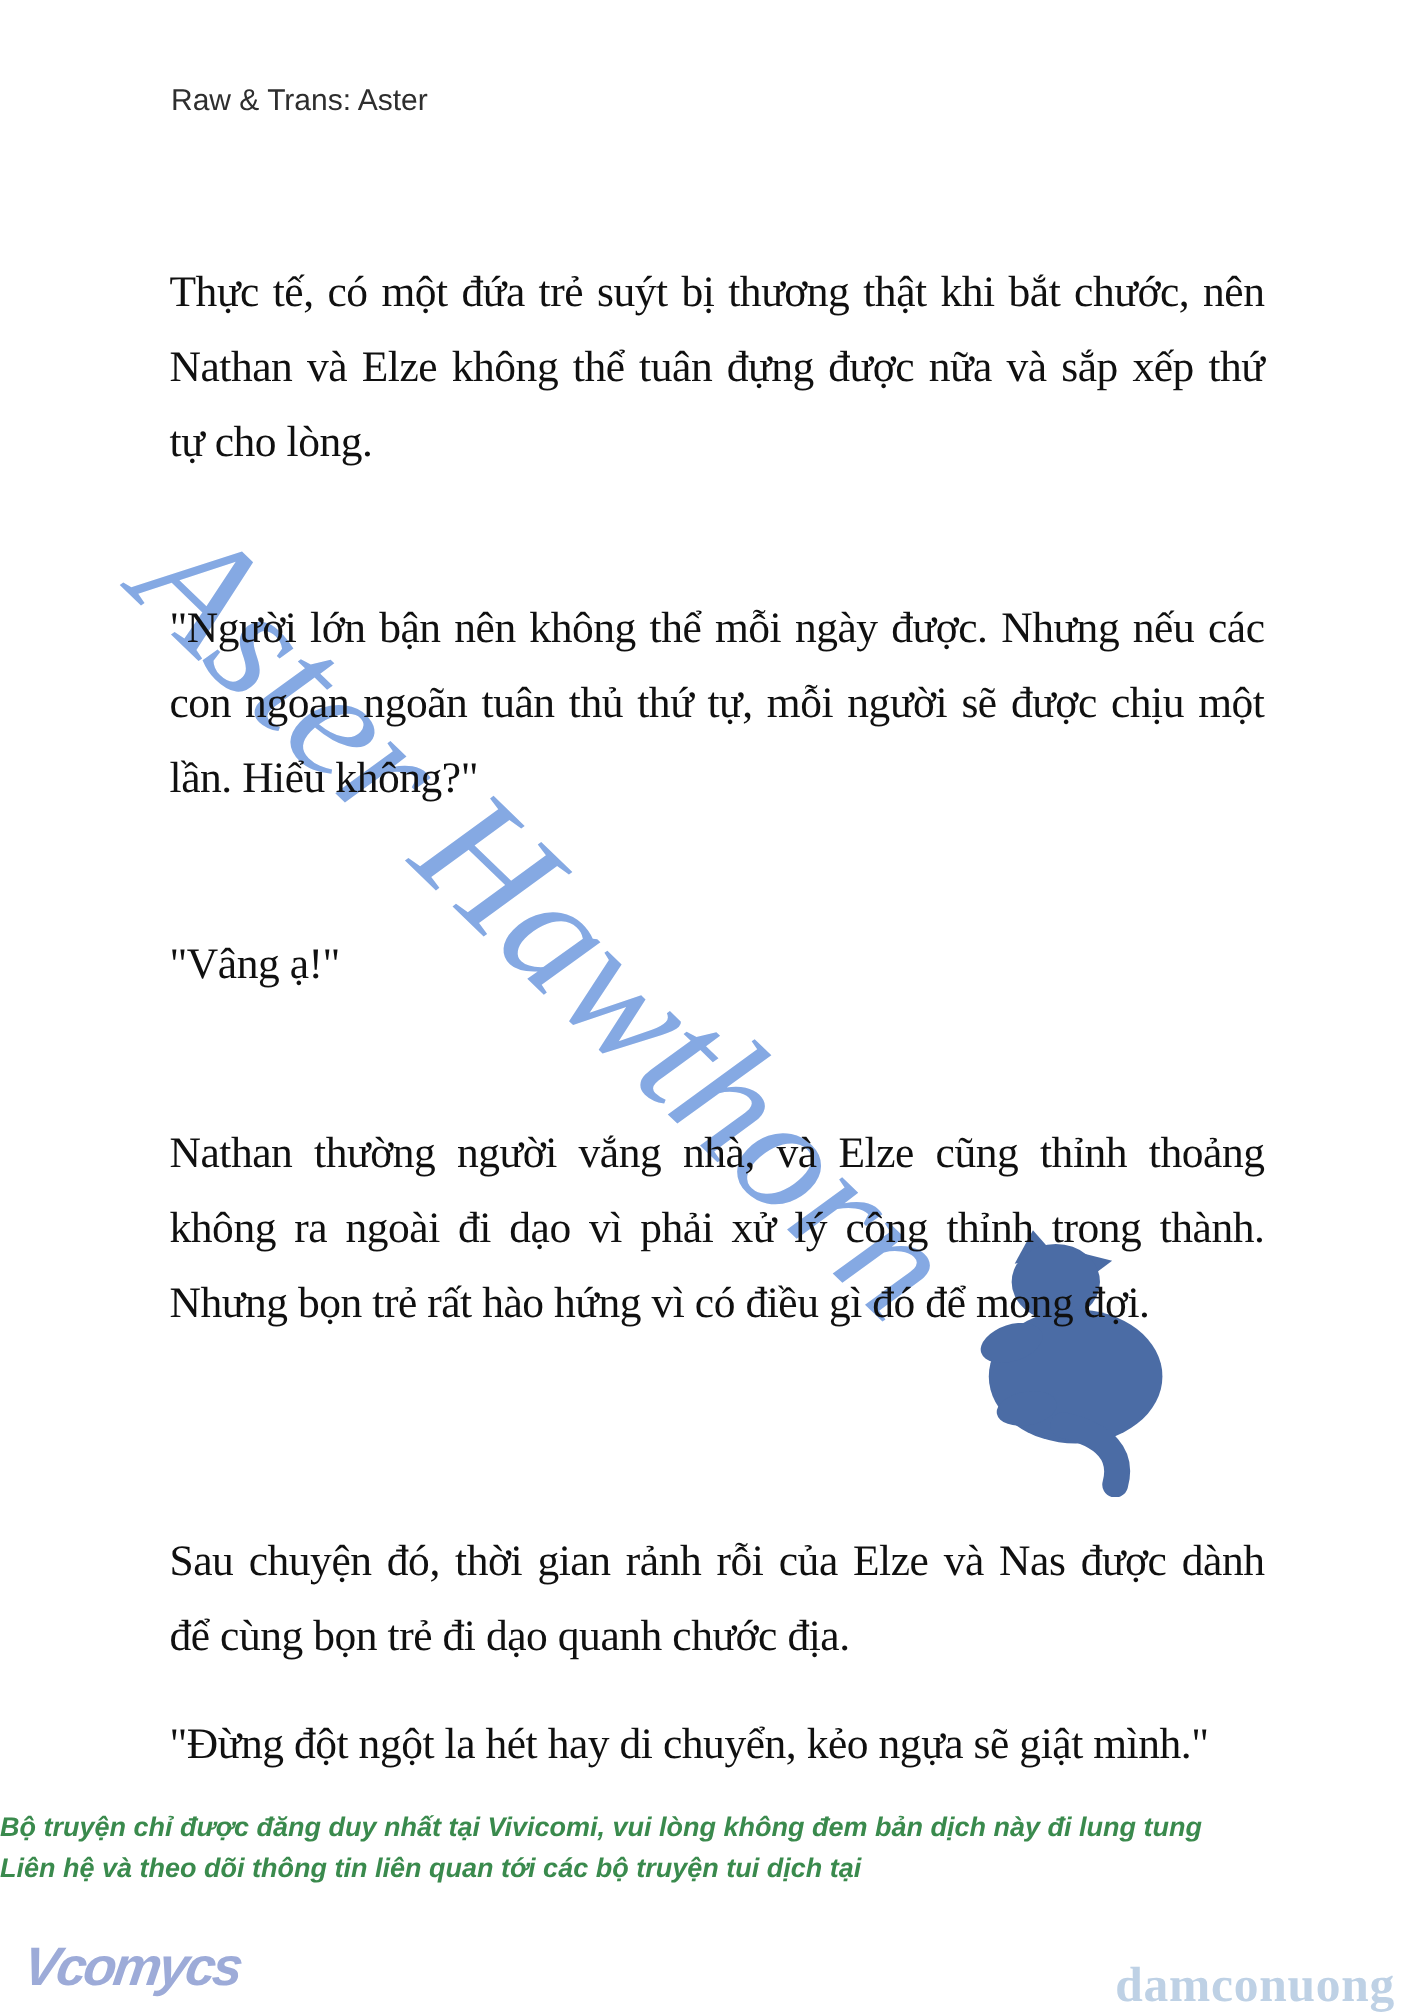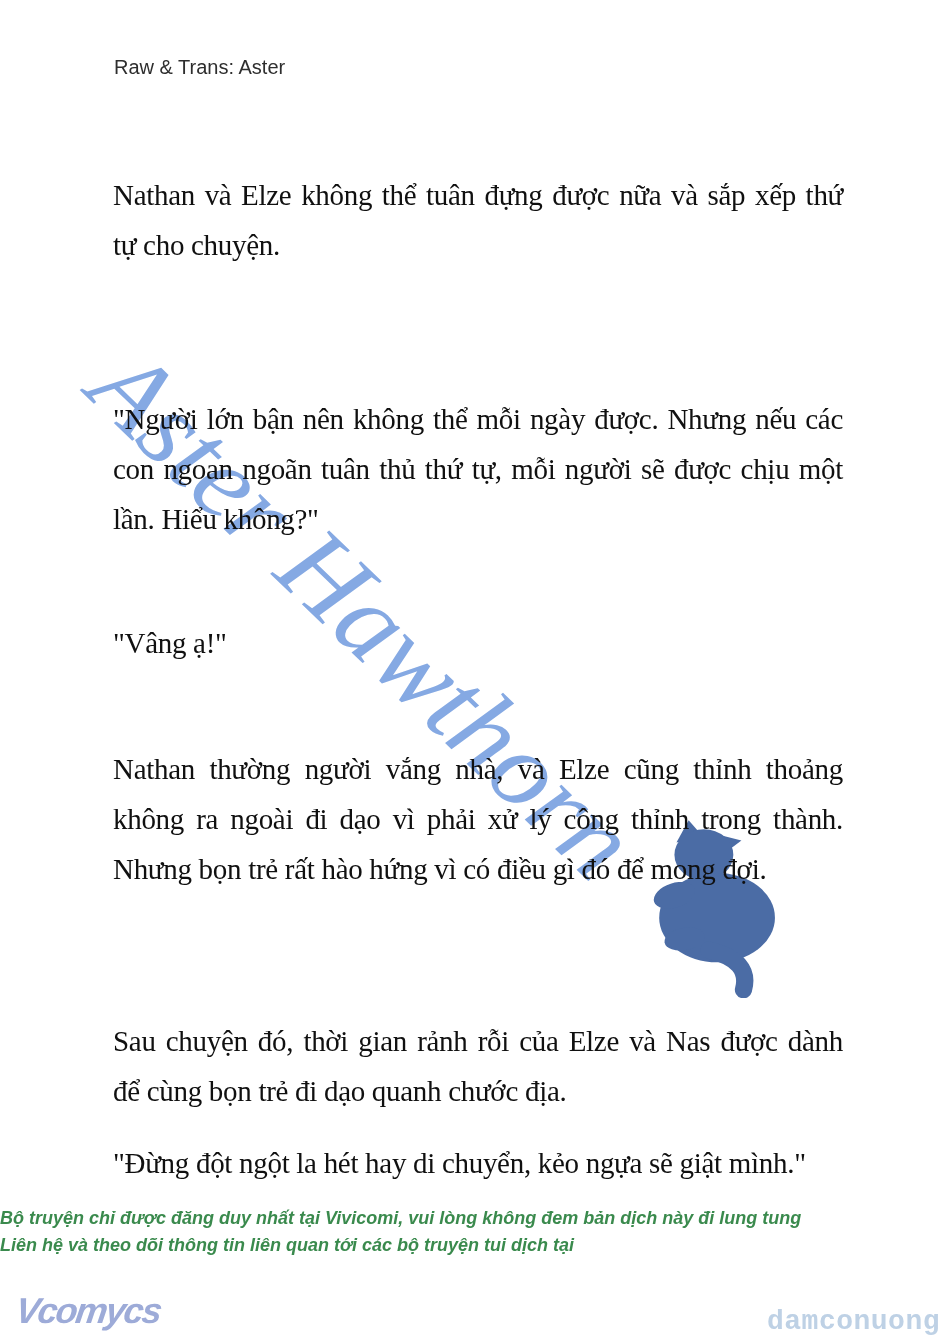--- a/index.html
+++ b/index.html
@@ -41,23 +41,23 @@
   }
   .footer .footer-line { font-size:18px; line-height:27px; white-space:nowrap; }
   
   .logo {
     position:absolute; left:16px; top:1290px;
     font-family:"Liberation Sans", sans-serif; font-weight:bold; font-style:italic;
     font-size:36px; letter-spacing:-2px; transform:skewX(-8deg);
     color:var(--logo-color); z-index:2;
   }
   .corner {
-    position:absolute; right:10px; top:1306px;
-    font-family:Liberation Mono, monospace; font-weight:bold;
-    font-size:28px; letter-spacing:0.5px;
+    position:absolute; right:20px; top:1306px;
+    font-family:Liberation Serif, serif; font-weight:bold;
+    font-size:33px; letter-spacing:0.5px;
     color:var(--corner-color);
     text-shadow:0 0 3px rgba(255,255,255,0.95), 0 0 1px #ffffff;
     z-index:2;
   }
 </style>
 </head>
 <body>
 
 <div class="page">
 
@@ -71,22 +71,23 @@
       <polygon points="62,12 94,20 70,38"></polygon>
       <ellipse cx="57" cy="34" rx="29" ry="25"></ellipse>
       <ellipse cx="70" cy="96" rx="57" ry="44"></ellipse>
       <ellipse cx="28" cy="74" rx="21" ry="12" transform="rotate(-18 28 74)"></ellipse>
       <ellipse cx="38" cy="117" rx="20" ry="11" transform="rotate(-10 38 117)"></ellipse>
       <path d="M62 128 Q 104 138 96 167" fill="none" stroke="currentColor" stroke-width="17" stroke-linecap="round"></path>
     </g>
   </svg>
 
   <div class="para" id="p0">
+      <div class="line just">Thực tế, có một đứa trẻ suýt bị thương thật khi bắt chước, nên</div>
       <div class="line just">Nathan và Elze không thể tuân đựng được nữa và sắp xếp thứ</div>
-      <div class="line">tự cho chuyện.</div>
+      <div class="line">tự cho lòng.</div>
     </div>
   <div class="para" id="p1">
       <div class="line just">"Người lớn bận nên không thể mỗi ngày được. Nhưng nếu các</div>
       <div class="line just">con ngoan ngoãn tuân thủ thứ tự, mỗi người sẽ được chịu một</div>
       <div class="line">lần. Hiểu không?"</div>
     </div>
   <div class="para" id="p2">
       <div class="line">"Vâng ạ!"</div>
     </div>
   <div class="para" id="p3">

